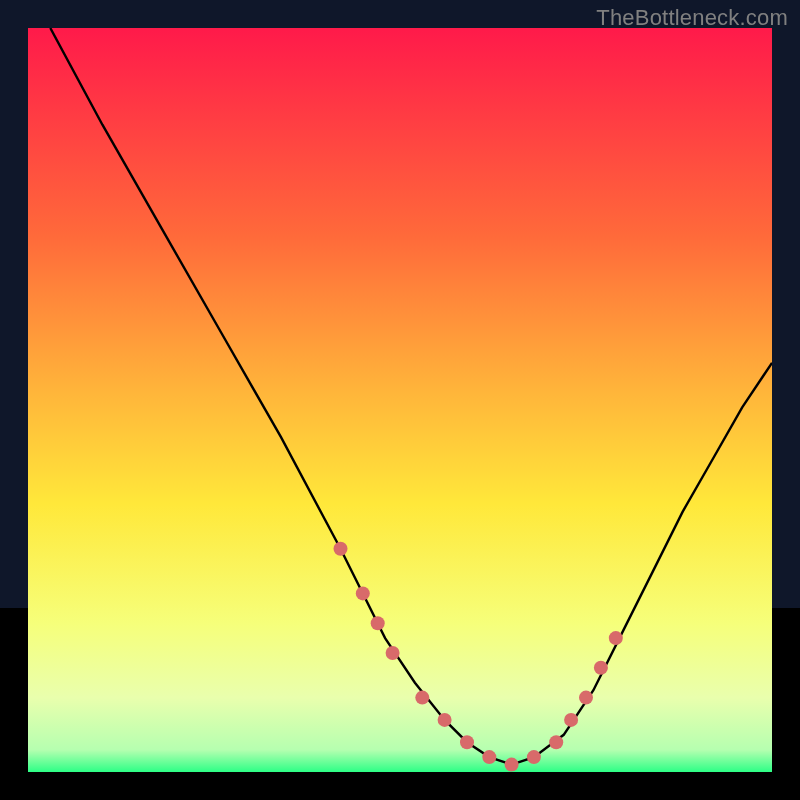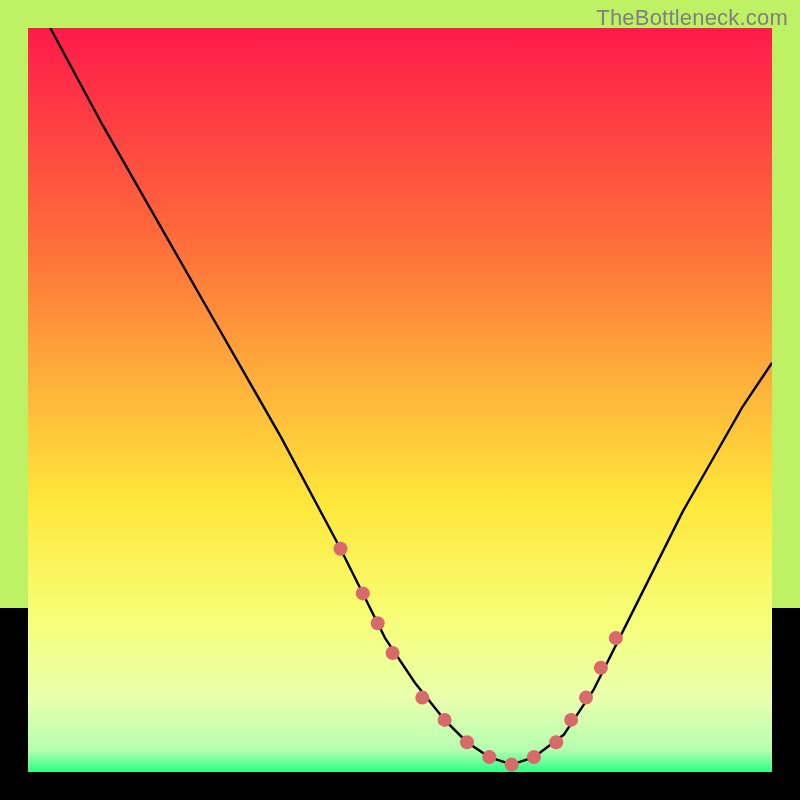--- a/index.html
+++ b/index.html
@@ -10,21 +10,21 @@
     background: #000;
     overflow: hidden;
     font-family: Arial, Helvetica, sans-serif;
   }
   .frame {
     position: absolute;
     left: 0;
     top: 0;
     width: 800px;
     height: 608px;
-    background: #bef264;
+    background: #0f172a;
   }
   .watermark {
     position: absolute;
     top: 5px;
     right: 12px;
     color: #808080;
     font-size: 22px;
     font-weight: 500;
     letter-spacing: 0.2px;
   }

